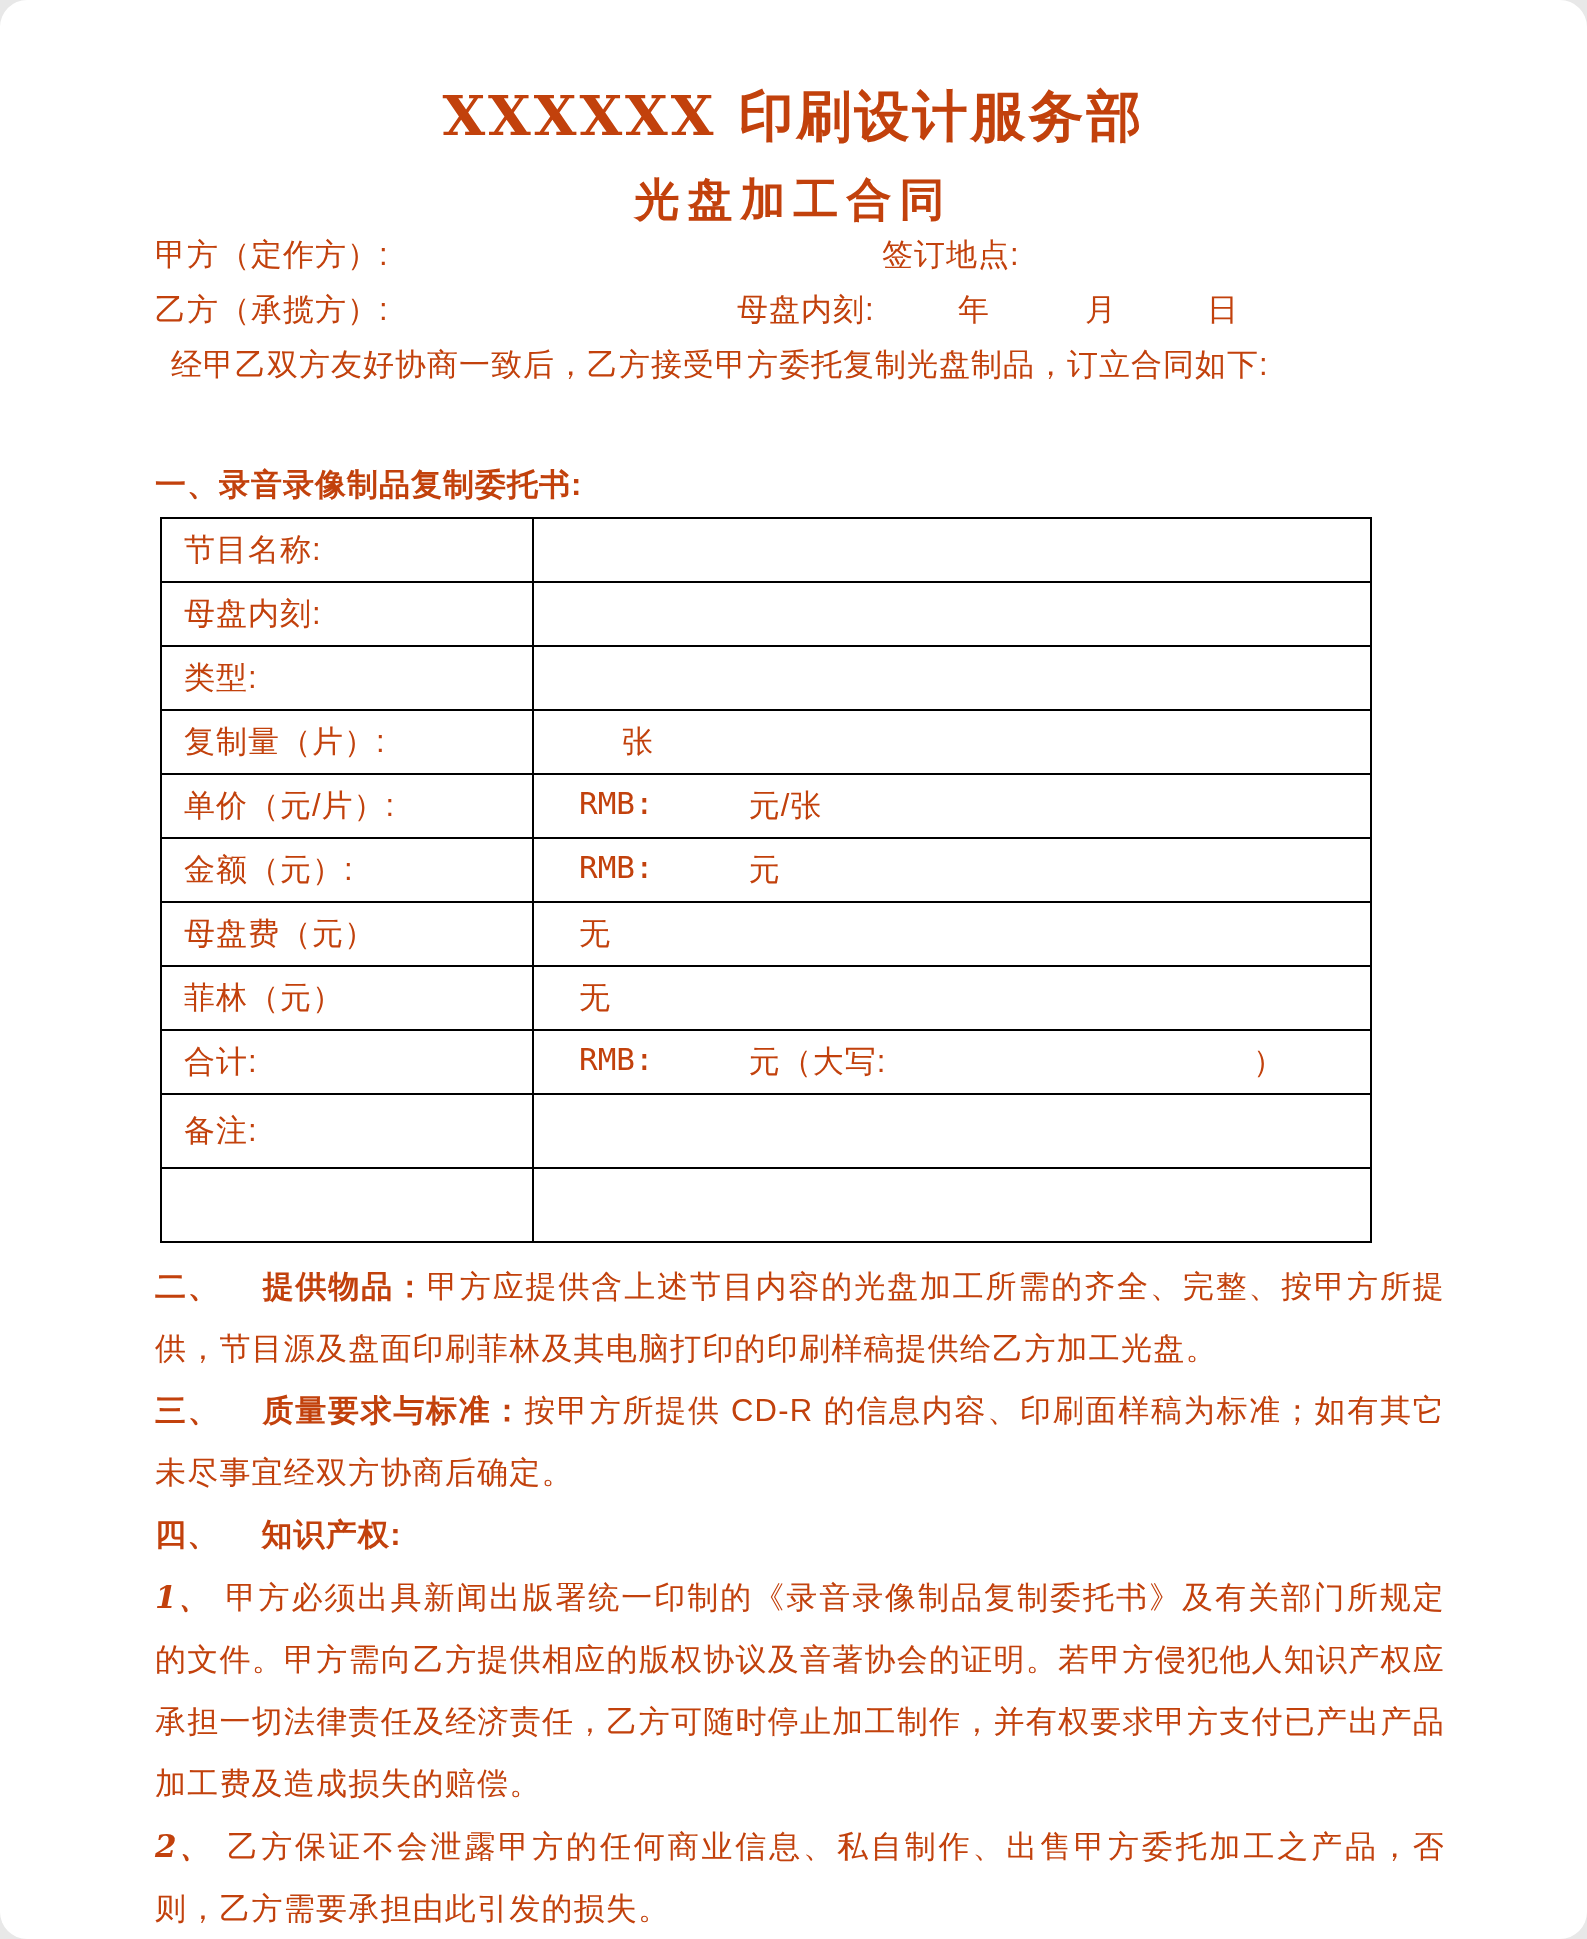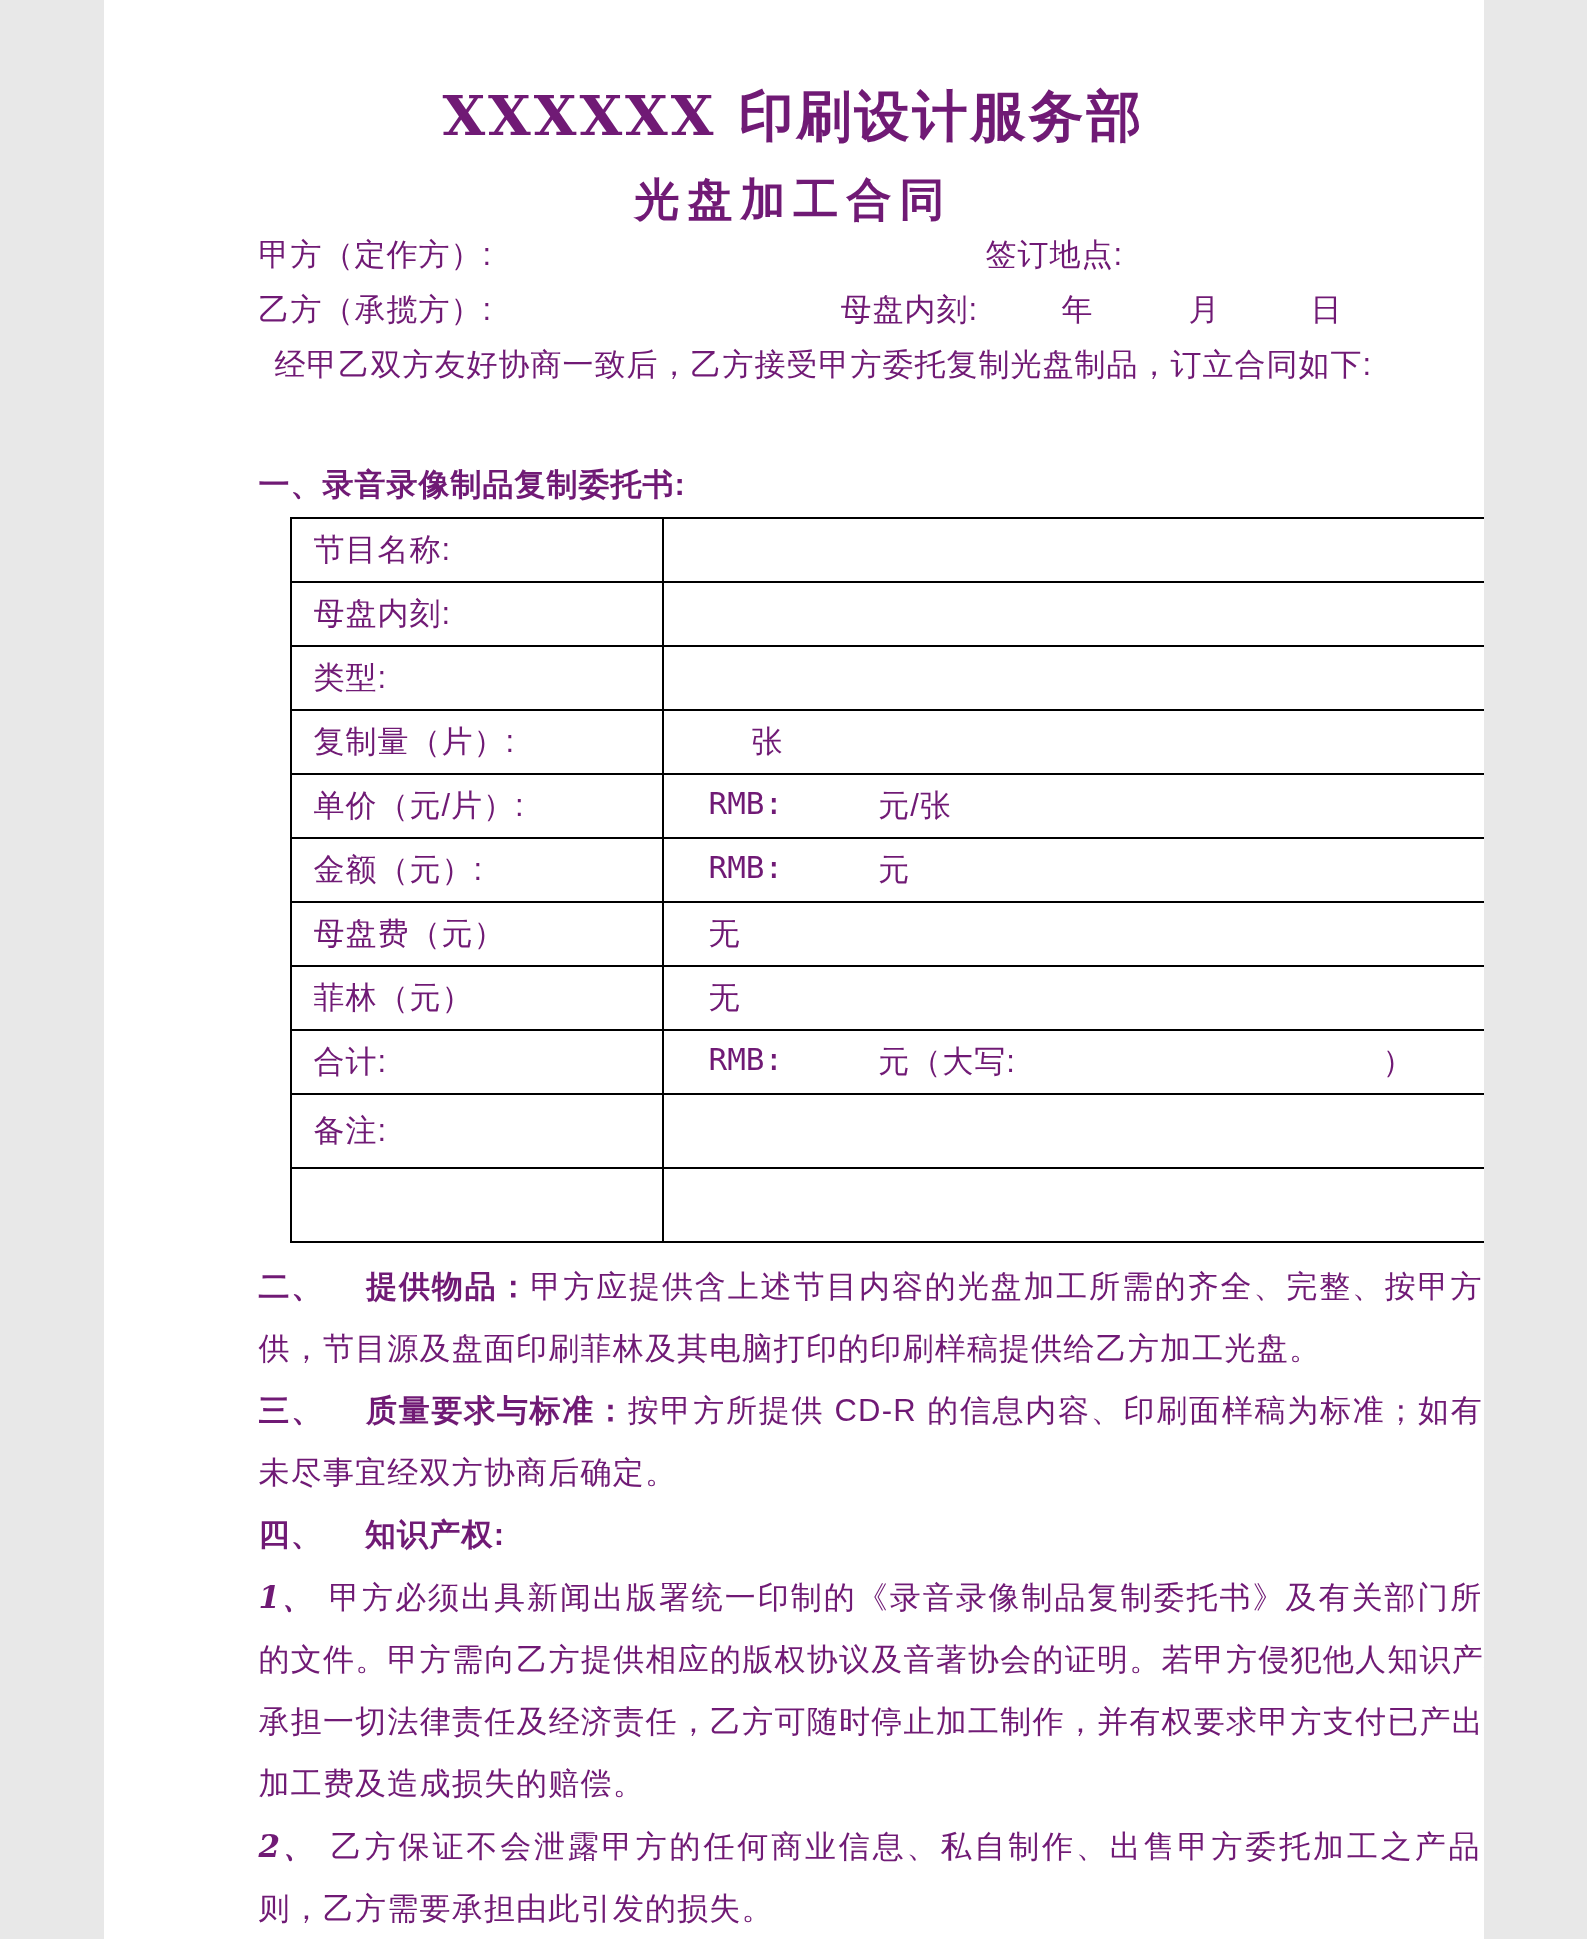--- a/index.html
+++ b/index.html
@@ -1,23 +1,24 @@
 <!DOCTYPE html>
 <html lang="zh"><head>
 <meta charset="utf-8">
 <style>
   html,body{margin:0;padding:0;background:#e8e8e8;}
   .page{
     position:relative;
-    width:1380px;height:1939px;
+    width:1587px;height:1939px;
     margin:0 auto;
     background:#ffffff;
-    color:#701a75;
+    color:#c2410c;
     font-family:"Liberation Sans", sans-serif;
     overflow:hidden;
+    border-radius:27px;
   }
   
   .header{position:absolute;top:80px;left:0;right:0;text-align:center;}
   .org-title{
     font-family:"DejaVu Serif", serif;
     font-weight:bold;font-size:55px;letter-spacing:3px;
   }
   .doc-title{
     font-family:"DejaVu Serif", serif;
     font-weight:bold;font-size:45px;letter-spacing:8px;margin-top:16px;
@@ -36,21 +37,21 @@
   .p-year   {left:803px;}
   .p-month  {left:930px;}
   .p-day    {left:1052px;}
   .intro{white-space:nowrap;margin-left:16px;}
   
   .sec1-heading{
     position:absolute;left:155px;top:464px;
     font-size:31px;font-weight:bold;letter-spacing:1px;
   }
   .prod-table{
-    position:absolute;left:186px;top:517px;width:1184px;
+    position:absolute;left:160px;top:517px;width:1184px;
     border-collapse:collapse;table-layout:fixed;
     font-size:31px;letter-spacing:1px;
   }
   .prod-table td{
     border:2px solid #000;
     height:62px;
     vertical-align:middle;
     padding:0;
   }
   .prod-table tr.tall td{height:72px;}

